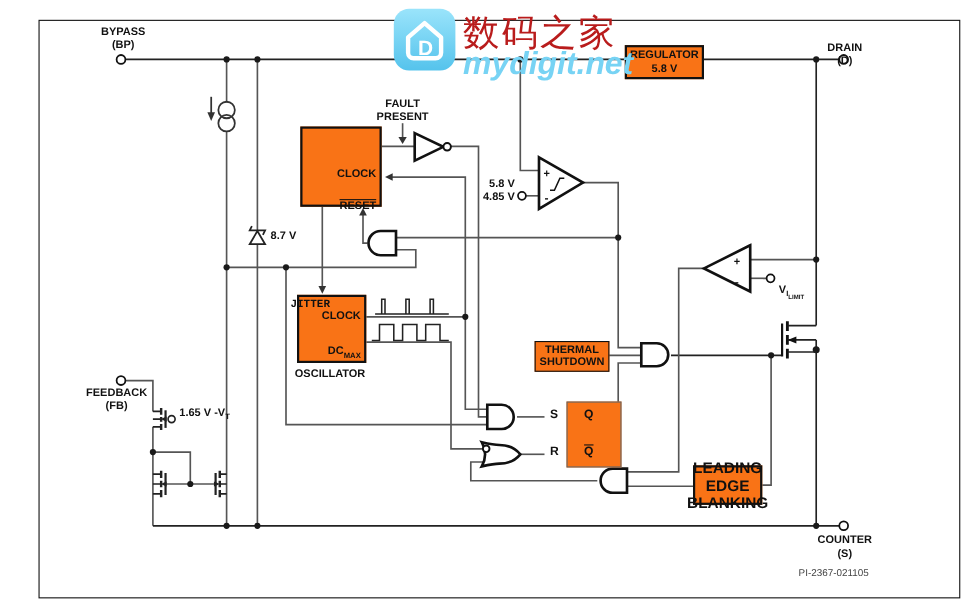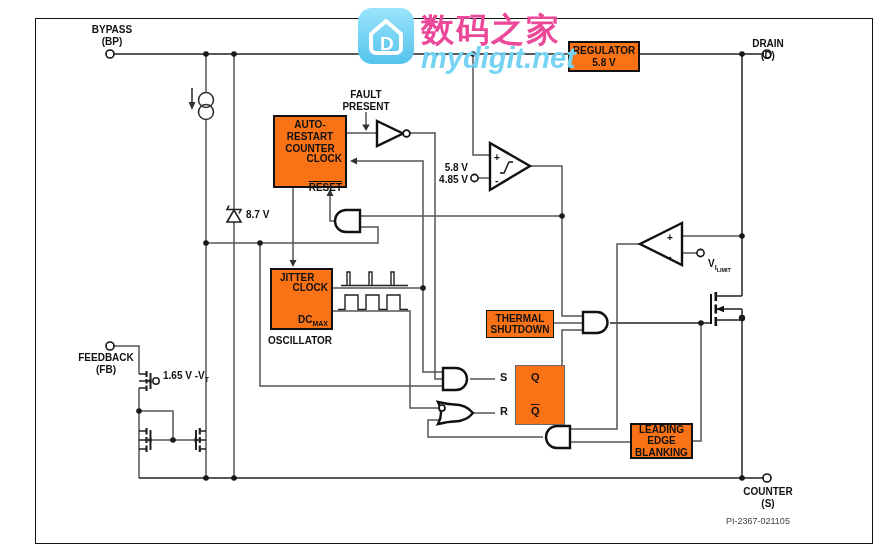--- a/index.html
+++ b/index.html
@@ -12,22 +12,22 @@
   .left{text-align:left;} .right{text-align:right;}
   .box{position:absolute;z-index:3;background:#f97316;border:2.5px solid #111;box-sizing:border-box;
        font-weight:bold;font-size:10px;line-height:1.15;color:#111;display:flex;
        align-items:center;justify-content:center;text-align:center;white-space:pre-line;}
   .thin{border-width:1.5px;margin-left:20px;}
   .ov{text-decoration:overline;}
   sub{font-size:7px;} sub sub{font-size:5.5px;}
   .partnum{font-weight:normal;font-size:9px;color:#444;}
   #wm-logo{position:absolute;left:358px;top:8px;width:56px;height:56px;border-radius:14px;
            background:linear-gradient(#9ae4fb,#55c3ec);z-index:5;}
-  #wm-name{position:absolute;left:421px;top:8px;font-size:33px;font-weight:bold;
-           color:#ec4899;z-index:5;letter-spacing:2px;}
+  #wm-name{position:absolute;left:421px;top:8px;font-size:33px;font-weight:normal;
+           color:#b91c1c;z-index:5;letter-spacing:2px;}
   #wm-url{position:absolute;left:421px;top:42px;font-size:29px;font-weight:bold;font-style:italic;
           color:#77d3f4;z-index:5;}
   .latch-letter{position:absolute;z-index:3;font-weight:bold;font-size:11px;color:#111;}
 </style>
 </head>
 <body>
 
 <div id="canvas">
   <div id="frame"></div>
 
@@ -197,36 +197,33 @@
       <path d="M341,285.5 H408"></path>
       <path d="M347,285.5 V272 H350 V285.5 M369,285.5 V272 H372 V285.5 M391,285.5 V272 H394 V285.5"></path>
     </g>
     <path d="M338,309.5 H345 V295 H358 V309.5 H366 V295 H379 V309.5 H387 V295 H400 V309.5 H408" stroke="#222" stroke-width="1.4" fill="none"></path>
   </svg>
 
   <div class="box" style="left:568px;top:41px;width:72px;height:31px;">REGULATOR
 5.8 V</div>
 
   <div class="box" style="left:273px;top:115px;width:74px;height:73px;align-items:flex-start;justify-content:center;"></div>
-  <div class="lbl" style="left:276px;top:119px;width:68px;">AUTO-
-RESTART
-COUNTER</div>
   <div class="lbl right" style="left:284px;top:153px;width:58px;">CLOCK</div>
   <div class="lbl right" style="left:284px;top:170px;width:58px;">
     <span class="ov">RESET</span></div>
 
   <div class="box thin" style="left:466px;top:310px;width:68px;height:28px;">THERMAL
 SHUTDOWN</div>
 
-  <div class="box" style="left:630px;top:423px;width:63px;height:36px;font-size:10px;">LEADING
+  <div class="box" style="left:630px;top:423px;width:63px;height:36px;font-size:14px;">LEADING
 EDGE
 BLANKING</div>
 
   <div class="box" style="left:270px;top:268px;width:63px;height:62px;"></div>
-  <div class="lbl left" style="left:280px;top:272px;width:54px;">JITTER</div>
+  <div class="lbl left" style="left:264px;top:272px;width:54px;font-family:Liberation Mono, monospace;">JITTER</div>
   <div class="lbl right" style="left:276px;top:282px;width:52px;">CLOCK</div>
   <div class="lbl right" style="left:276px;top:302px;width:52px;">
     <span>DC</span><sub>MAX</sub></div>
   <div class="lbl left" style="left:268px;top:335px;width:80px;">OSCILLATOR</div>
 
   <div class="box thin" style="left:495px;top:365px;width:50px;height:60px;border-color:#666;"></div>
   <div class="latch-letter" style="left:500px;top:371px;">S</div>
   <div class="latch-letter" style="left:531px;top:371px;">Q</div>
   <div class="latch-letter" style="left:500px;top:405px;">R</div>
   <div class="latch-letter ov" style="left:531px;top:405px;">Q</div>

